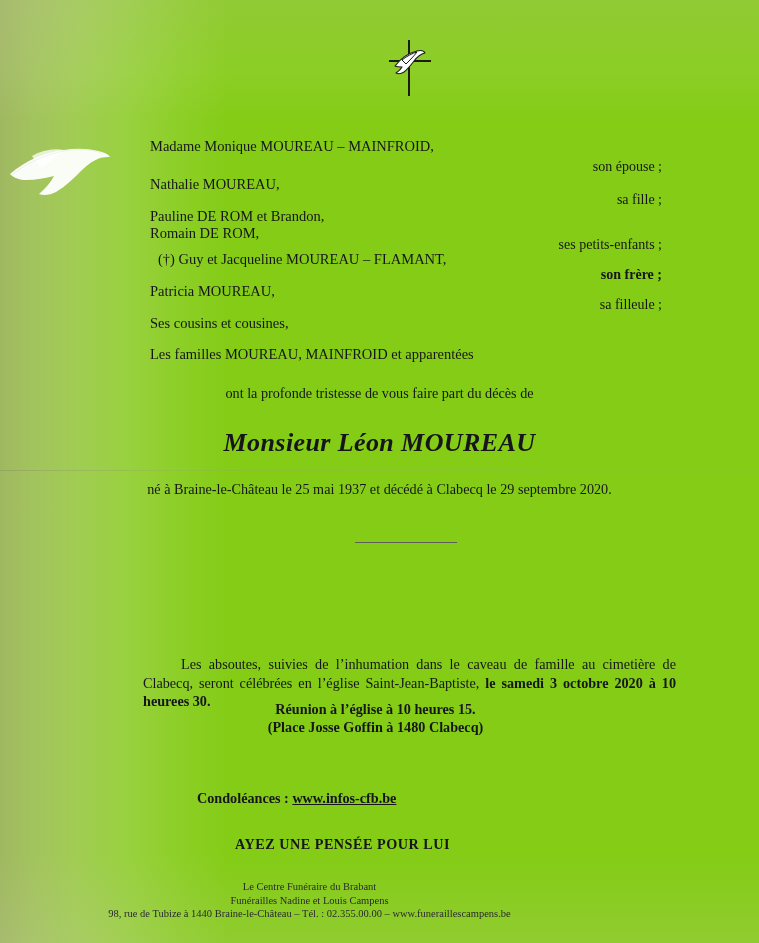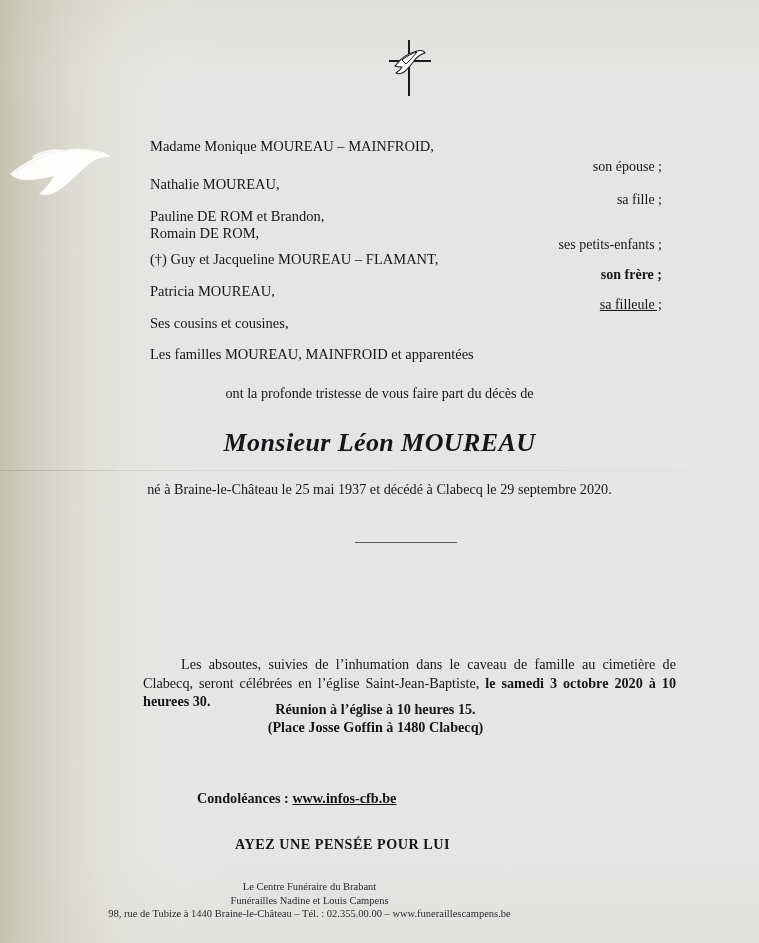--- a/index.html
+++ b/index.html
@@ -6,21 +6,21 @@
   html, body {
     margin: 0;
     padding: 0;
     background: #ffffff;
   }
   #page {
     position: relative;
     width: 759px;
     height: 943px;
     overflow: hidden;
-    background: #e5e5e5;
+    background: #84cc16;
     font-family: "Liberation Serif", "DejaVu Serif", serif;
     color: #16161a;
   }
 
   
   .paper-gradient-left {
     position: absolute;
     left: 0; top: 0;
     width: 230px; height: 943px;
     background: linear-gradient(to right,
@@ -242,27 +242,27 @@
       <div class="relation" style="top:53px;">sa fille ;</div>
     </div>
 
     <div class="survivor-row">
       <div class="names" style="top:70px;">Pauline DE ROM et Brandon,
 Romain DE ROM,</div>
       <div class="relation" style="top:98px;">ses petits-enfants ;</div>
     </div>
 
     <div class="survivor-row">
-      <div class="names" style="top:113px;">(†) Guy et Jacqueline MOUREAU – FLAMANT,</div>
+      <div class="names" style="top:113px;margin-left:8px;">(†) Guy et Jacqueline MOUREAU – FLAMANT,</div>
       <div class="relation" style="top:128px;font-weight:bold;">son frère ;</div>
     </div>
 
     <div class="survivor-row">
       <div class="names" style="top:145px;">Patricia MOUREAU,</div>
-      <div class="relation" style="top:158px;text-decoration:underline;">sa filleule ;</div>
+      <div class="relation" style="top:158px;">sa filleule ;</div>
     </div>
 
     <div class="survivor-row">
       <div class="names" style="top:177px;">Ses cousins et cousines,</div>
     </div>
 
     <div class="survivor-row">
       <div class="names" style="top:208px;">Les familles MOUREAU, MAINFROID et apparentées</div>
     </div>
 

